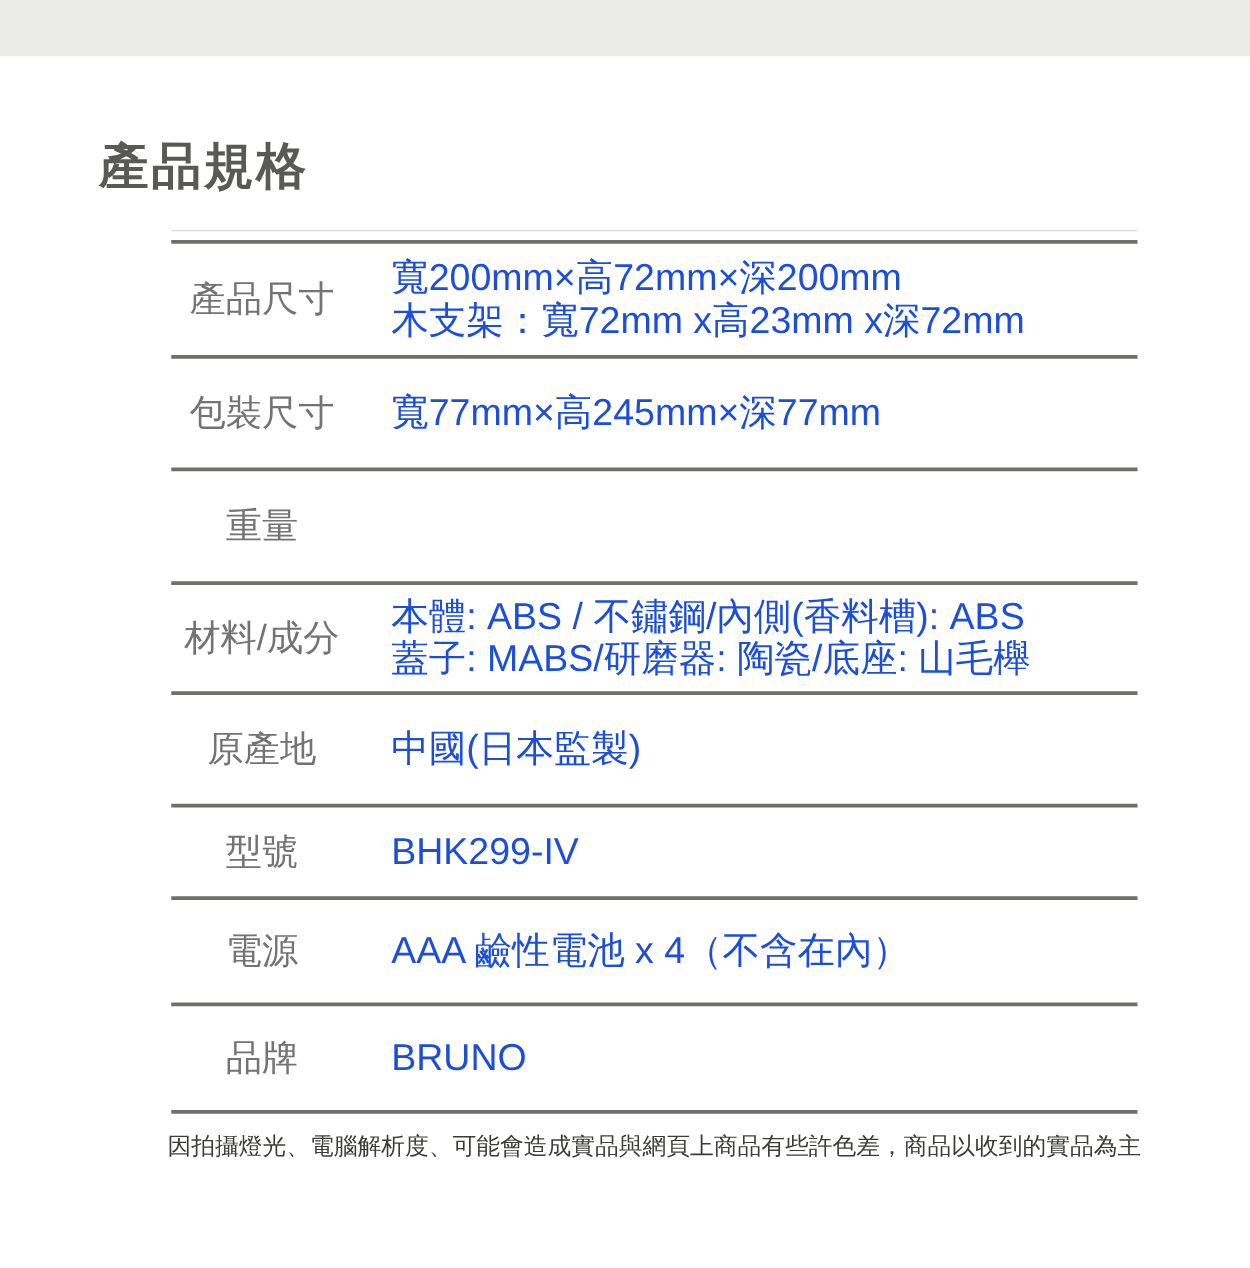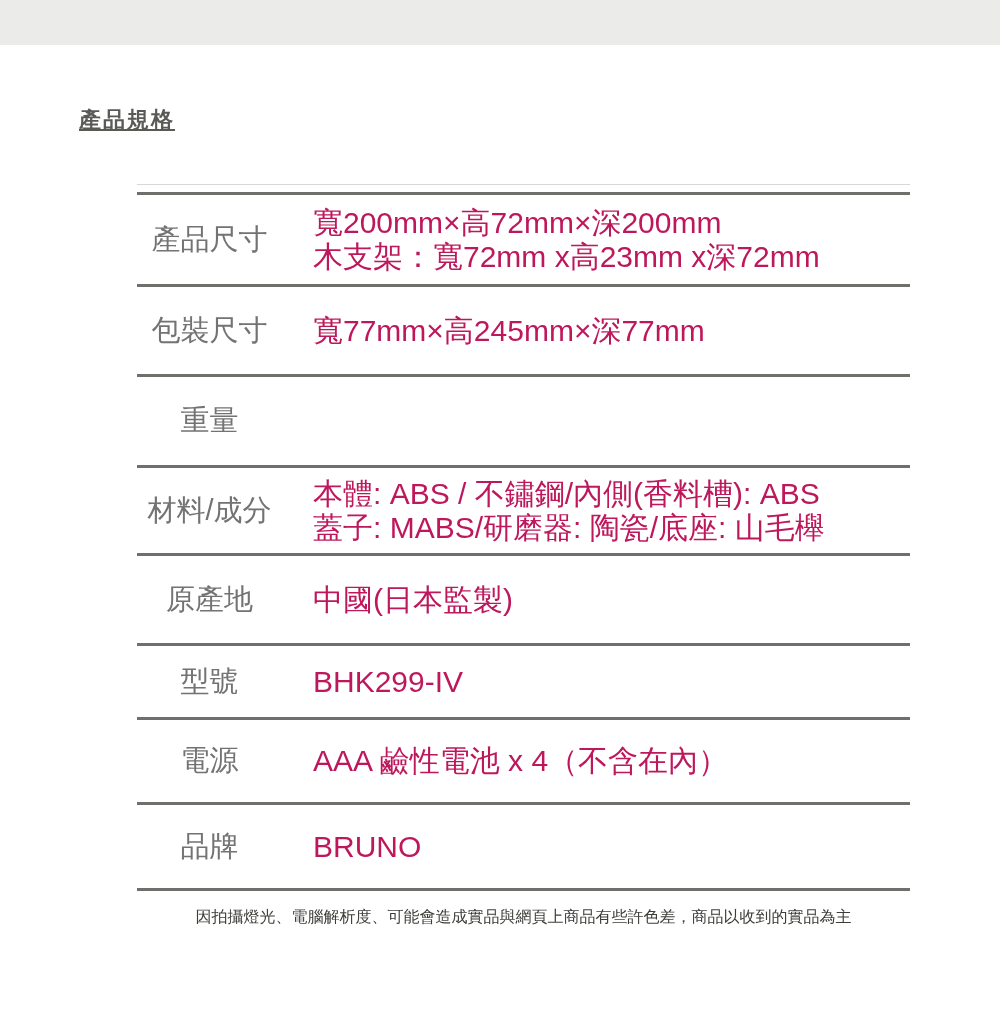--- a/index.html
+++ b/index.html
@@ -17,25 +17,24 @@
   }
   .top-band {
     position: absolute;
     left: 0; top: 0;
     width: 1000px; height: 45px;
     background: #ebebe9;
   }
   .page-title {
     position: absolute;
     left: 79px; top: 105px;
-    font-size: 22px;
+    font-size: 40px;
     font-weight: 700;
     letter-spacing: 2px;
     color: #595955;
-    text-decoration: underline;
   }
   .spec-table {
     position: absolute;
     left: 137px; top: 184px;
     width: 773px;
   }
   .toprule-light {
     height: 0;
     border-top: 1px solid #d8d8d4;
     margin-bottom: 7px;
@@ -49,33 +48,33 @@
     width: 145px;
     flex: 0 0 145px;
     text-align: center;
     font-size: 29px;
     color: #737373;
   }
   .value-cell {
     padding-left: 31px;
     font-size: 30px;
     line-height: 34px;
-    color: #be185d;
+    color: #1d4ed8;
     display: flex;
     flex-direction: column;
     justify-content: center;
   }
   .value-line { white-space: nowrap; }
   .disclaimer-row {
     border-top: 3px solid #6f6f6b;
     height: 52px;
     display: flex;
     align-items: center;
     justify-content: center;
-    font-size: 16px;
+    font-size: 19px;
     color: #3c3c38;
     white-space: nowrap;
   }
 </style>
 </head>
 <body>
 
 <div class="page">
 
   <div class="top-band"></div>

